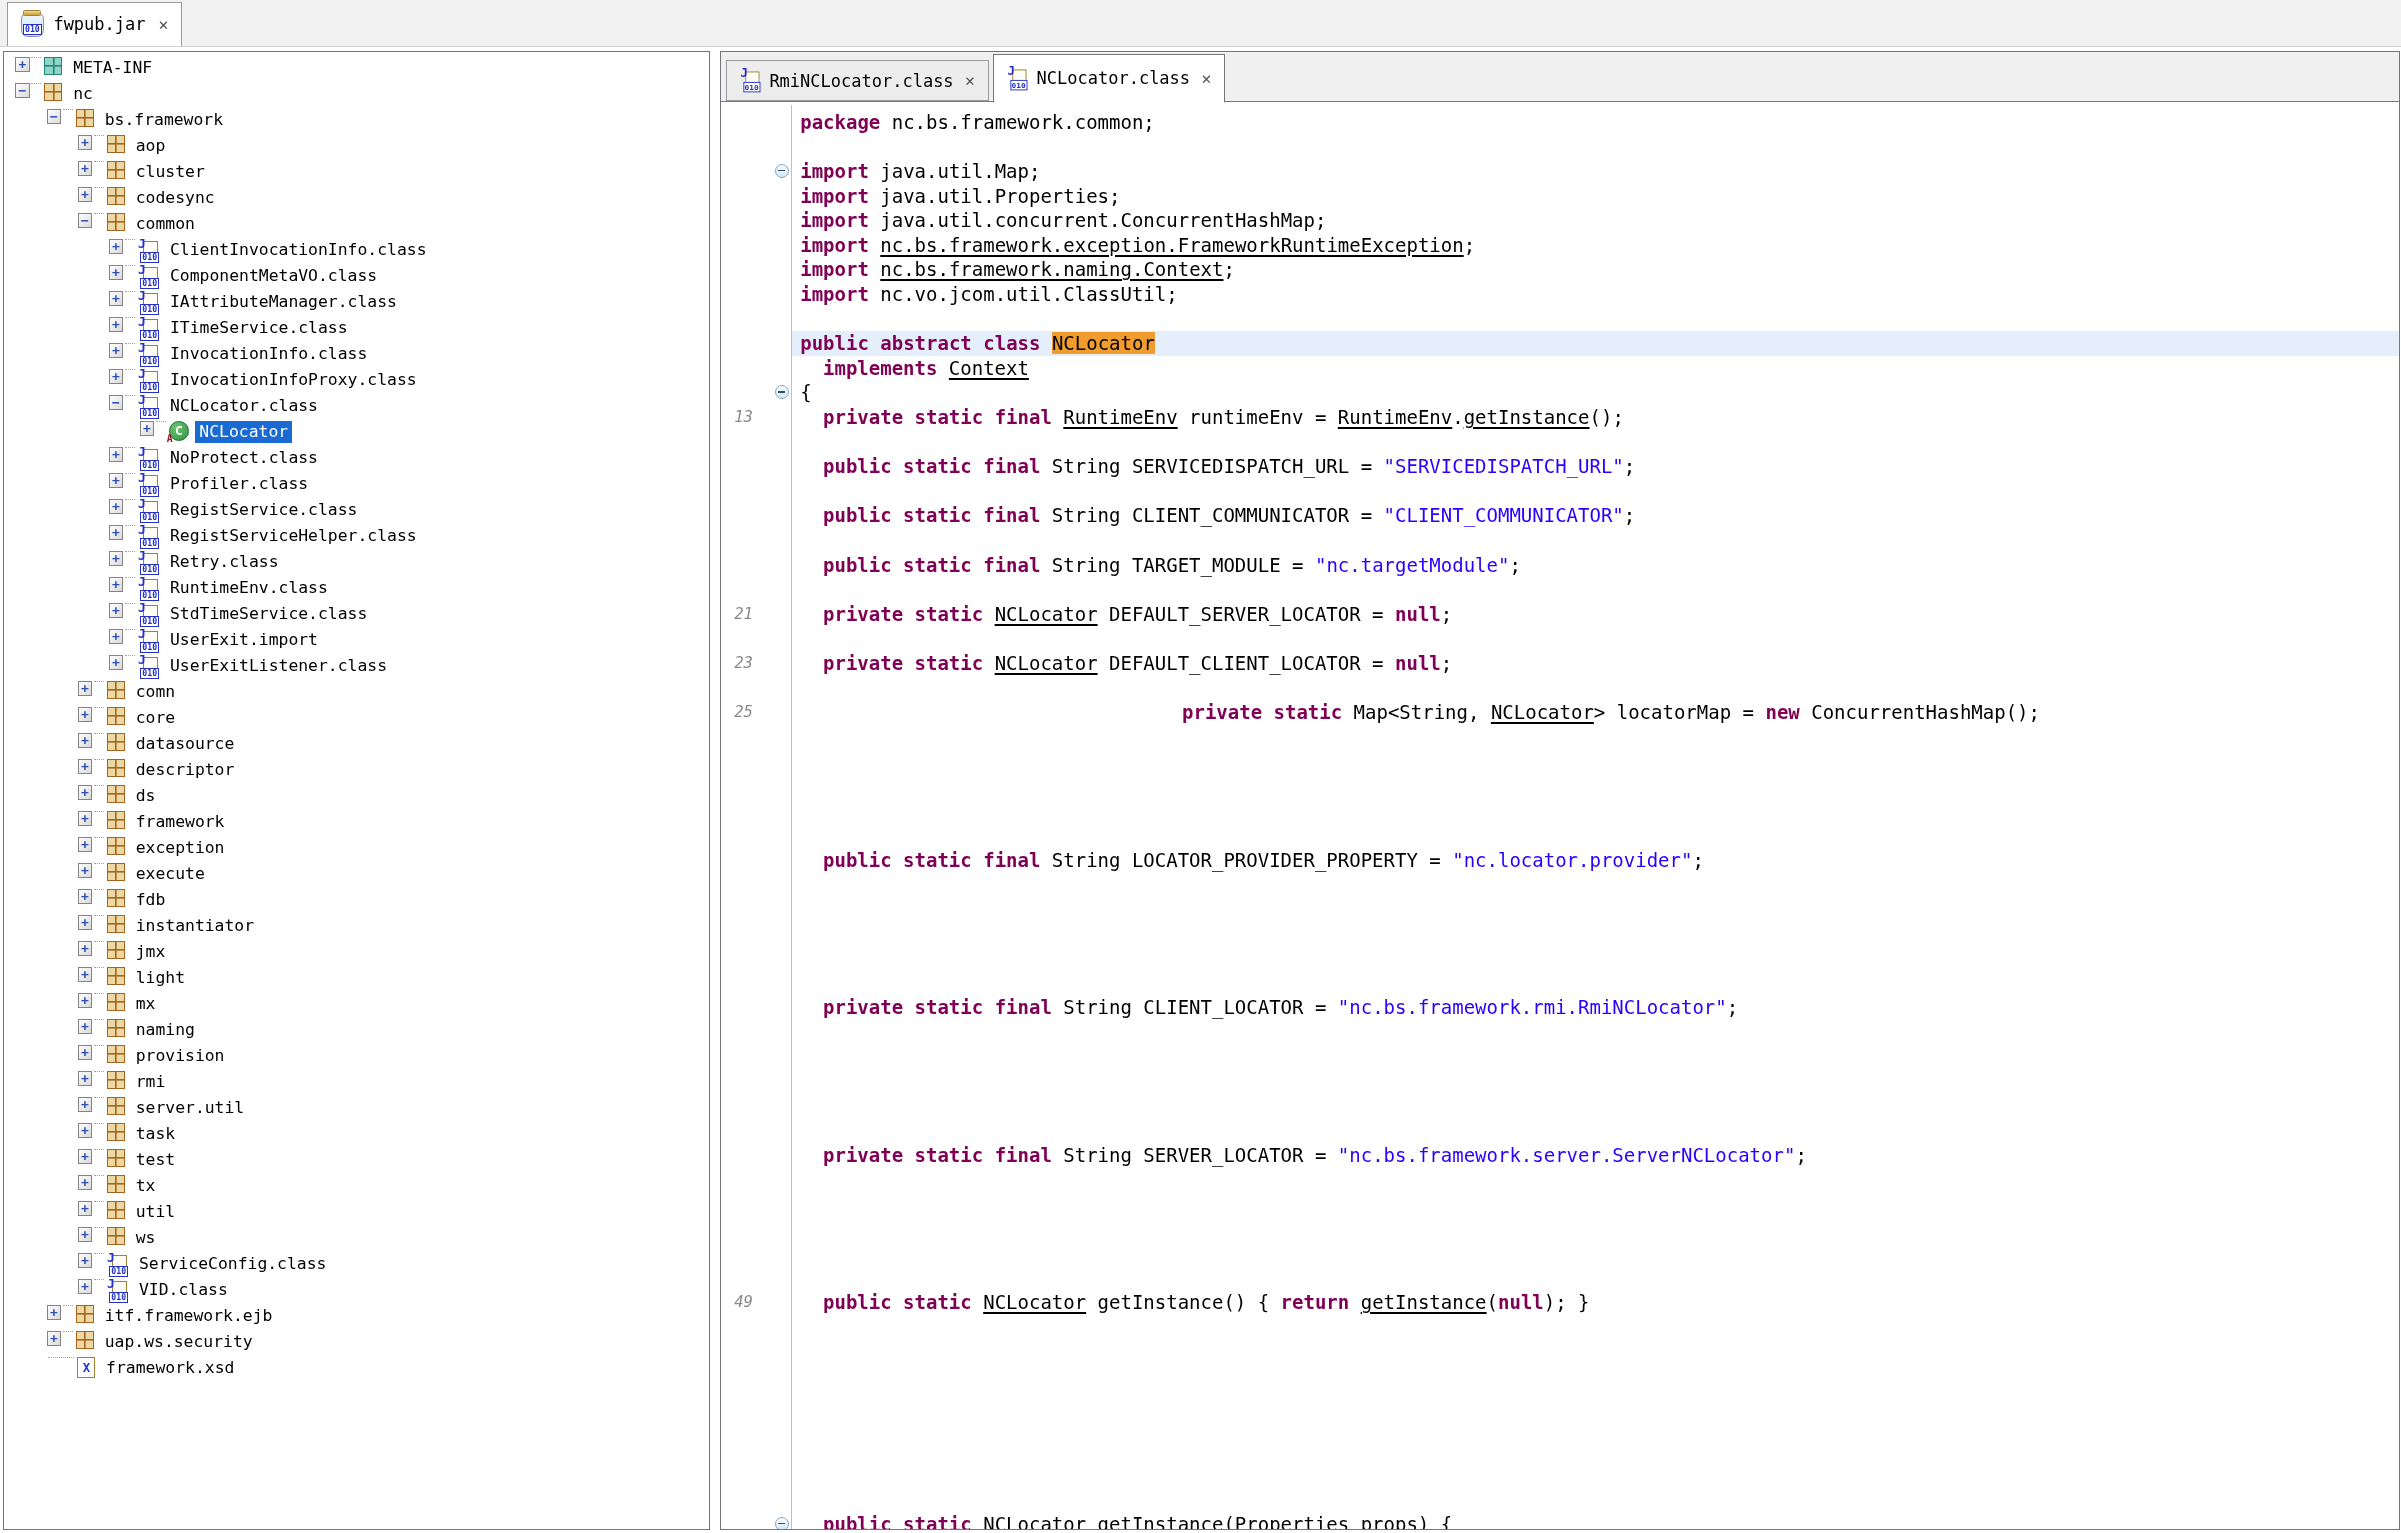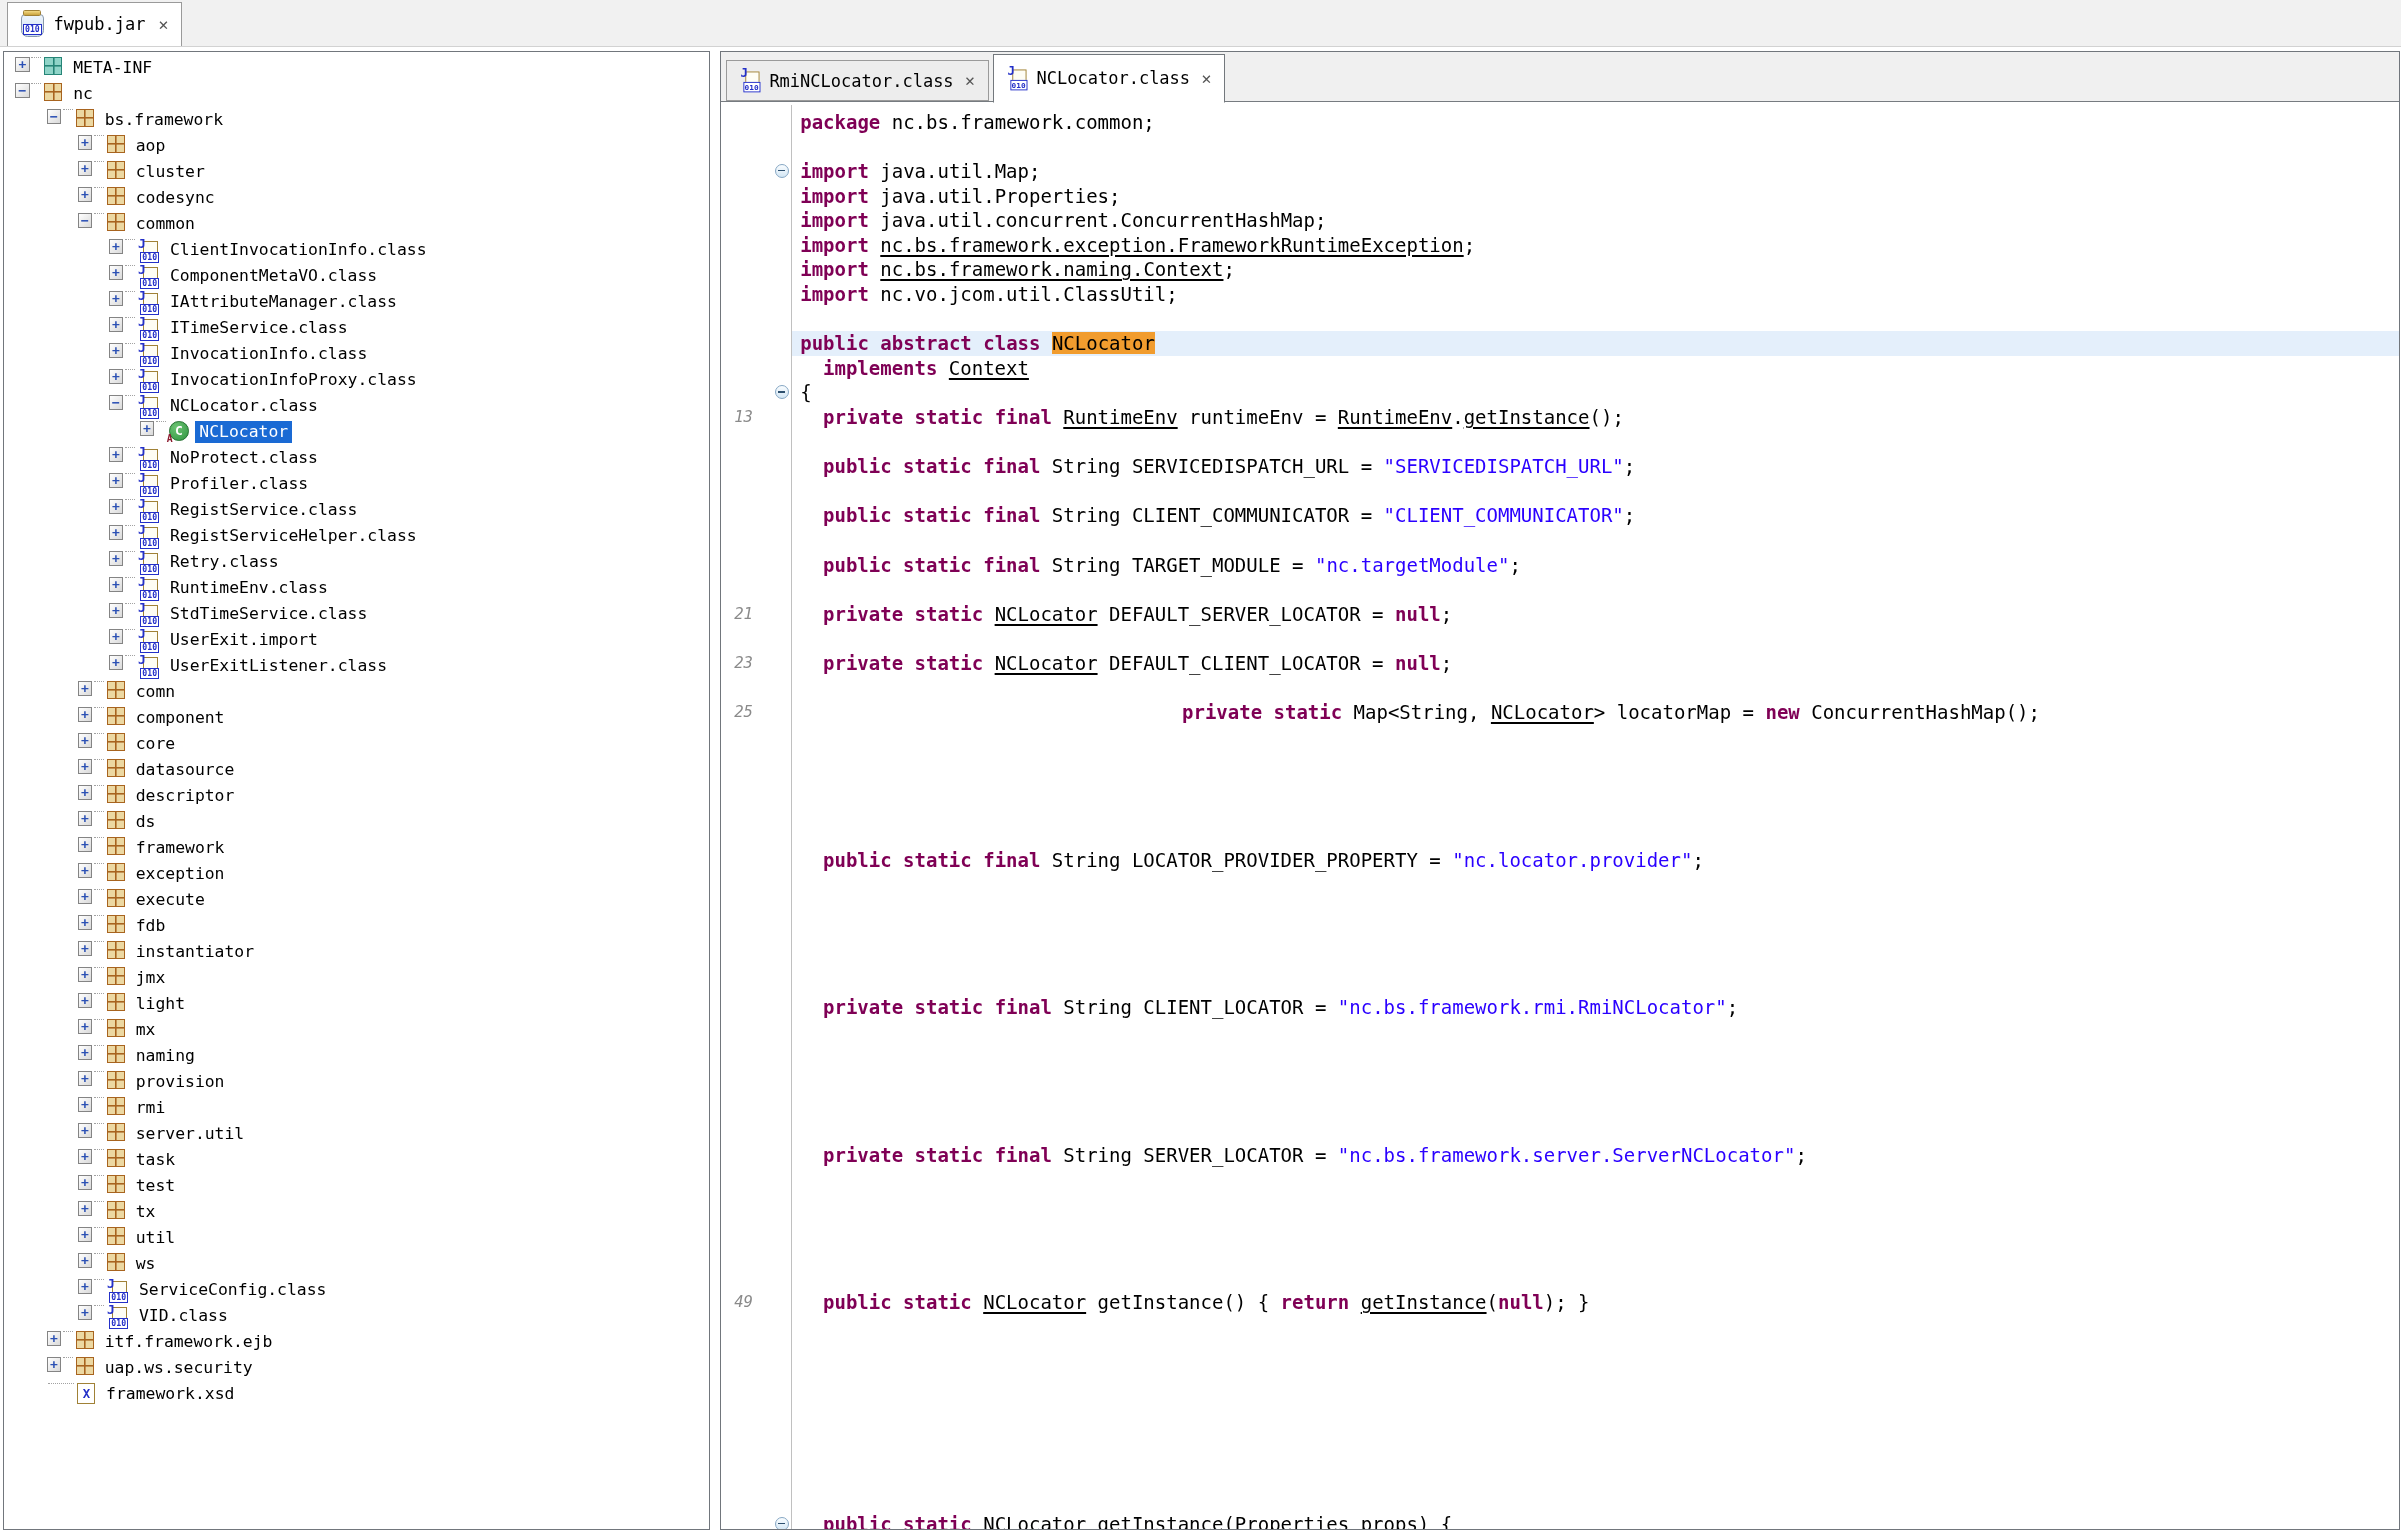--- a/index.html
+++ b/index.html
@@ -309,27 +309,20 @@
           <span class="exp plus"></span>
           <span class="dots" style="width: 9.8px;"></span>
           <span class="pkg orange"></span>
           <span class="tree-label">comn</span>
         </div>
         <div class="tree-row">
           <span class="pad" style="width: 74px;"></span>
           <span class="exp plus"></span>
           <span class="dots" style="width: 9.8px;"></span>
           <span class="pkg orange"></span>
-          <span class="tree-label">component</span>
-        </div>
-        <div class="tree-row">
-          <span class="pad" style="width: 74px;"></span>
-          <span class="exp plus"></span>
-          <span class="dots" style="width: 9.8px;"></span>
-          <span class="pkg orange"></span>
           <span class="tree-label">core</span>
         </div>
         <div class="tree-row">
           <span class="pad" style="width: 74px;"></span>
           <span class="exp plus"></span>
           <span class="dots" style="width: 9.8px;"></span>
           <span class="pkg orange"></span>
           <span class="tree-label">datasource</span>
         </div>
         <div class="tree-row">

